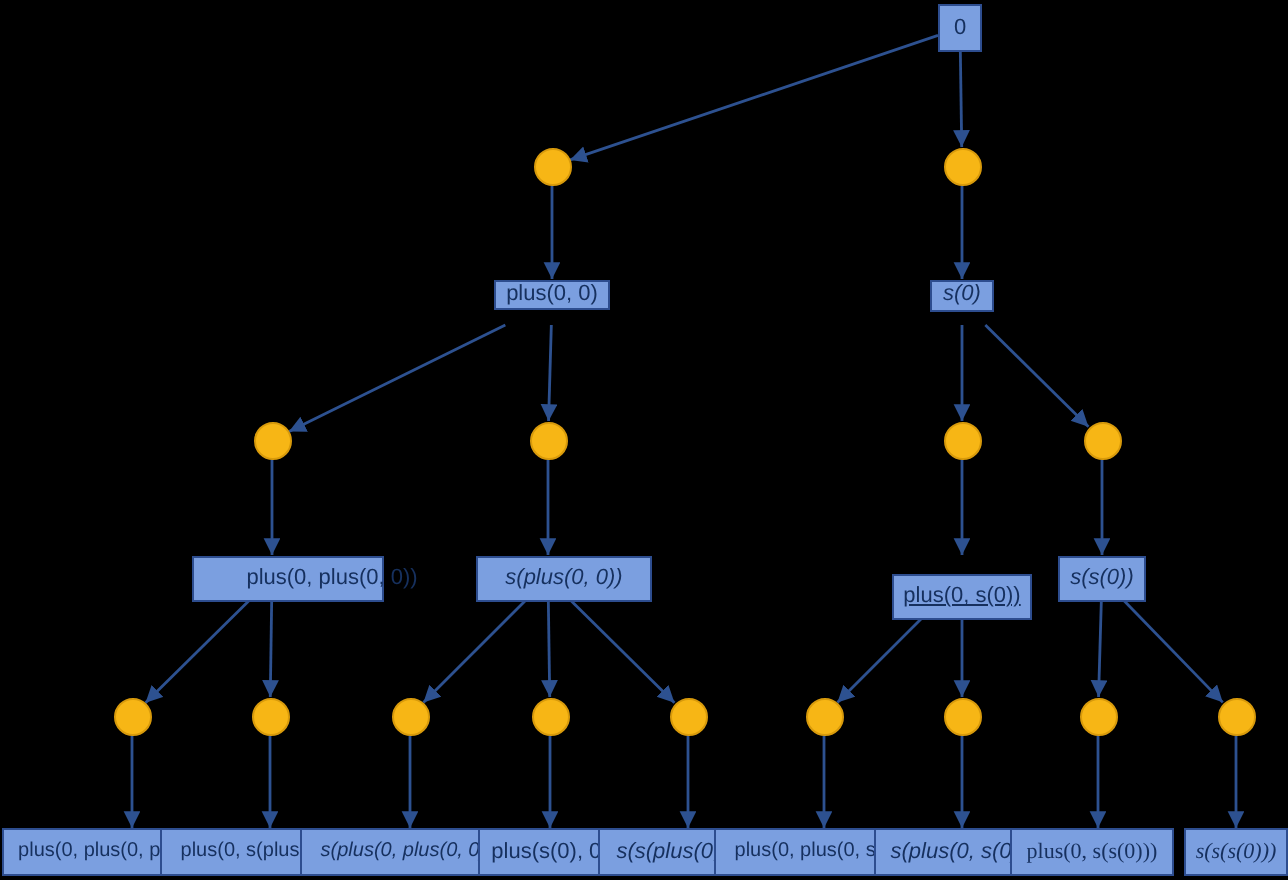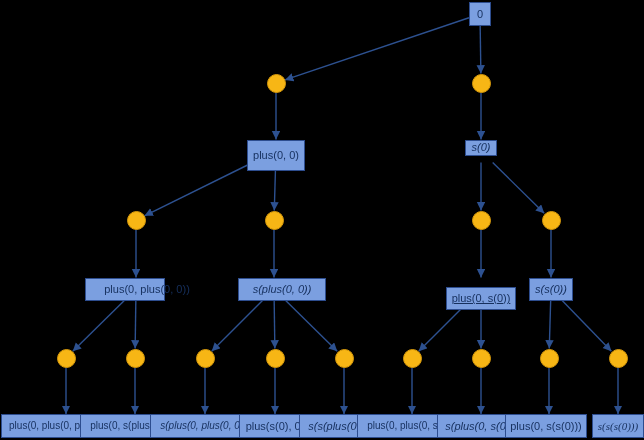--- a/index.html
+++ b/index.html
@@ -68,34 +68,34 @@
         <line x1="275" y1="367.5" x2="275" y2="414" stroke="#2d5190" stroke-width="1.4" marker-end="url(#arrow)"></line>
         <line x1="344" y1="367.5" x2="344" y2="414" stroke="#2d5190" stroke-width="1.4" marker-end="url(#arrow)"></line>
         <line x1="412" y1="367.5" x2="412" y2="414" stroke="#2d5190" stroke-width="1.4" marker-end="url(#arrow)"></line>
         <line x1="481" y1="367.5" x2="481" y2="414" stroke="#2d5190" stroke-width="1.4" marker-end="url(#arrow)"></line>
         <line x1="549" y1="367.5" x2="549" y2="414" stroke="#2d5190" stroke-width="1.4" marker-end="url(#arrow)"></line>
         <line x1="618" y1="367.5" x2="618" y2="414" stroke="#2d5190" stroke-width="1.4" marker-end="url(#arrow)"></line>
       </g>
   </svg>
   <div id="nodes-layer">
       <div class="node-box plain" style="left: 469px; top: 2px; width: 22px; height: 24px;">0</div>
-      <div class="node-box plain" style="left: 247px; top: 139.5px; width: 58px; height: 31px;">plus(0, 0)</div>
+      <div class="node-box plain" style="left: 247px; top: 139.5px; width: 58px; height: 15px;">plus(0, 0)</div>
       <div class="node-box" style="left: 465px; top: 139.5px; width: 32px; height: 16px;">s(0)</div>
-      <div class="node-box plain" style="left: 85px; top: 277.5px; width: 80px; height: 23px; padding-left: 44px;">plus(0, plus(0, 0))</div>
+      <div class="node-box plain" style="left: 96px; top: 277.5px; width: 96px; height: 23px; padding-left: 44px;">plus(0, plus(0, 0))</div>
       <div class="node-box" style="left: 238px; top: 277.5px; width: 88px; height: 23px;">s(plus(0, 0))</div>
       <div class="node-box plain" style="left: 446px; top: 287px; width: 70px; height: 23px; text-decoration: underline;">plus(0, s(0))</div>
       <div class="node-box" style="left: 529px; top: 277.5px; width: 44px; height: 23px;">s(s(0))</div>
       <div class="node-box plain" style="left: 0.5px; top: 414px; width: 131px; height: 24px; font-size: 10px;">plus(0, plus(0, plus(0, 0)))</div>
       <div class="node-box plain" style="left: 80px; top: 414px; width: 110px; height: 24px; font-size: 10px;">plus(0, s(plus(0, 0)))</div>
       <div class="node-box" style="left: 150px; top: 414px; width: 110px; height: 24px; font-size: 10px;">s(plus(0, plus(0, 0)))</div>
       <div class="node-box plain" style="left: 239px; top: 414px; width: 72px; height: 24px;">plus(s(0), 0)</div>
       <div class="node-box" style="left: 299px; top: 414px; width: 90px; height: 24px;">s(s(plus(0, 0)))</div>
       <div class="node-box plain" style="left: 357px; top: 414px; width: 110px; height: 24px; font-size: 10px;">plus(0, plus(0, s(0)))</div>
       <div class="node-box" style="left: 437px; top: 414px; width: 88px; height: 24px;">s(plus(0, s(0)))</div>
-      <div class="node-box plain" style="left: 505px; top: 414px; width: 82px; height: 24px;">plus(0, s(s(0)))</div>
+      <div class="node-box plain" style="left: 505px; top: 414px; width: 82px; height: 24px; font-family: Liberation Serif, serif;">plus(0, s(s(0)))</div>
       <div class="node-box" style="left: 592px; top: 414px; width: 52px; height: 24px; font-family: Liberation Serif, serif;">s(s(s(0)))</div>
       <div class="circle" style="left: 266.5px; top: 73.5px;"></div>
       <div class="circle" style="left: 471.5px; top: 73.5px;"></div>
       <div class="circle" style="left: 126.5px; top: 210.5px;"></div>
       <div class="circle" style="left: 264.5px; top: 210.5px;"></div>
       <div class="circle" style="left: 471.5px; top: 210.5px;"></div>
       <div class="circle" style="left: 541.5px; top: 210.5px;"></div>
       <div class="circle" style="left: 56.5px; top: 348.5px;"></div>
       <div class="circle" style="left: 125.5px; top: 348.5px;"></div>
       <div class="circle" style="left: 195.5px; top: 348.5px;"></div>

